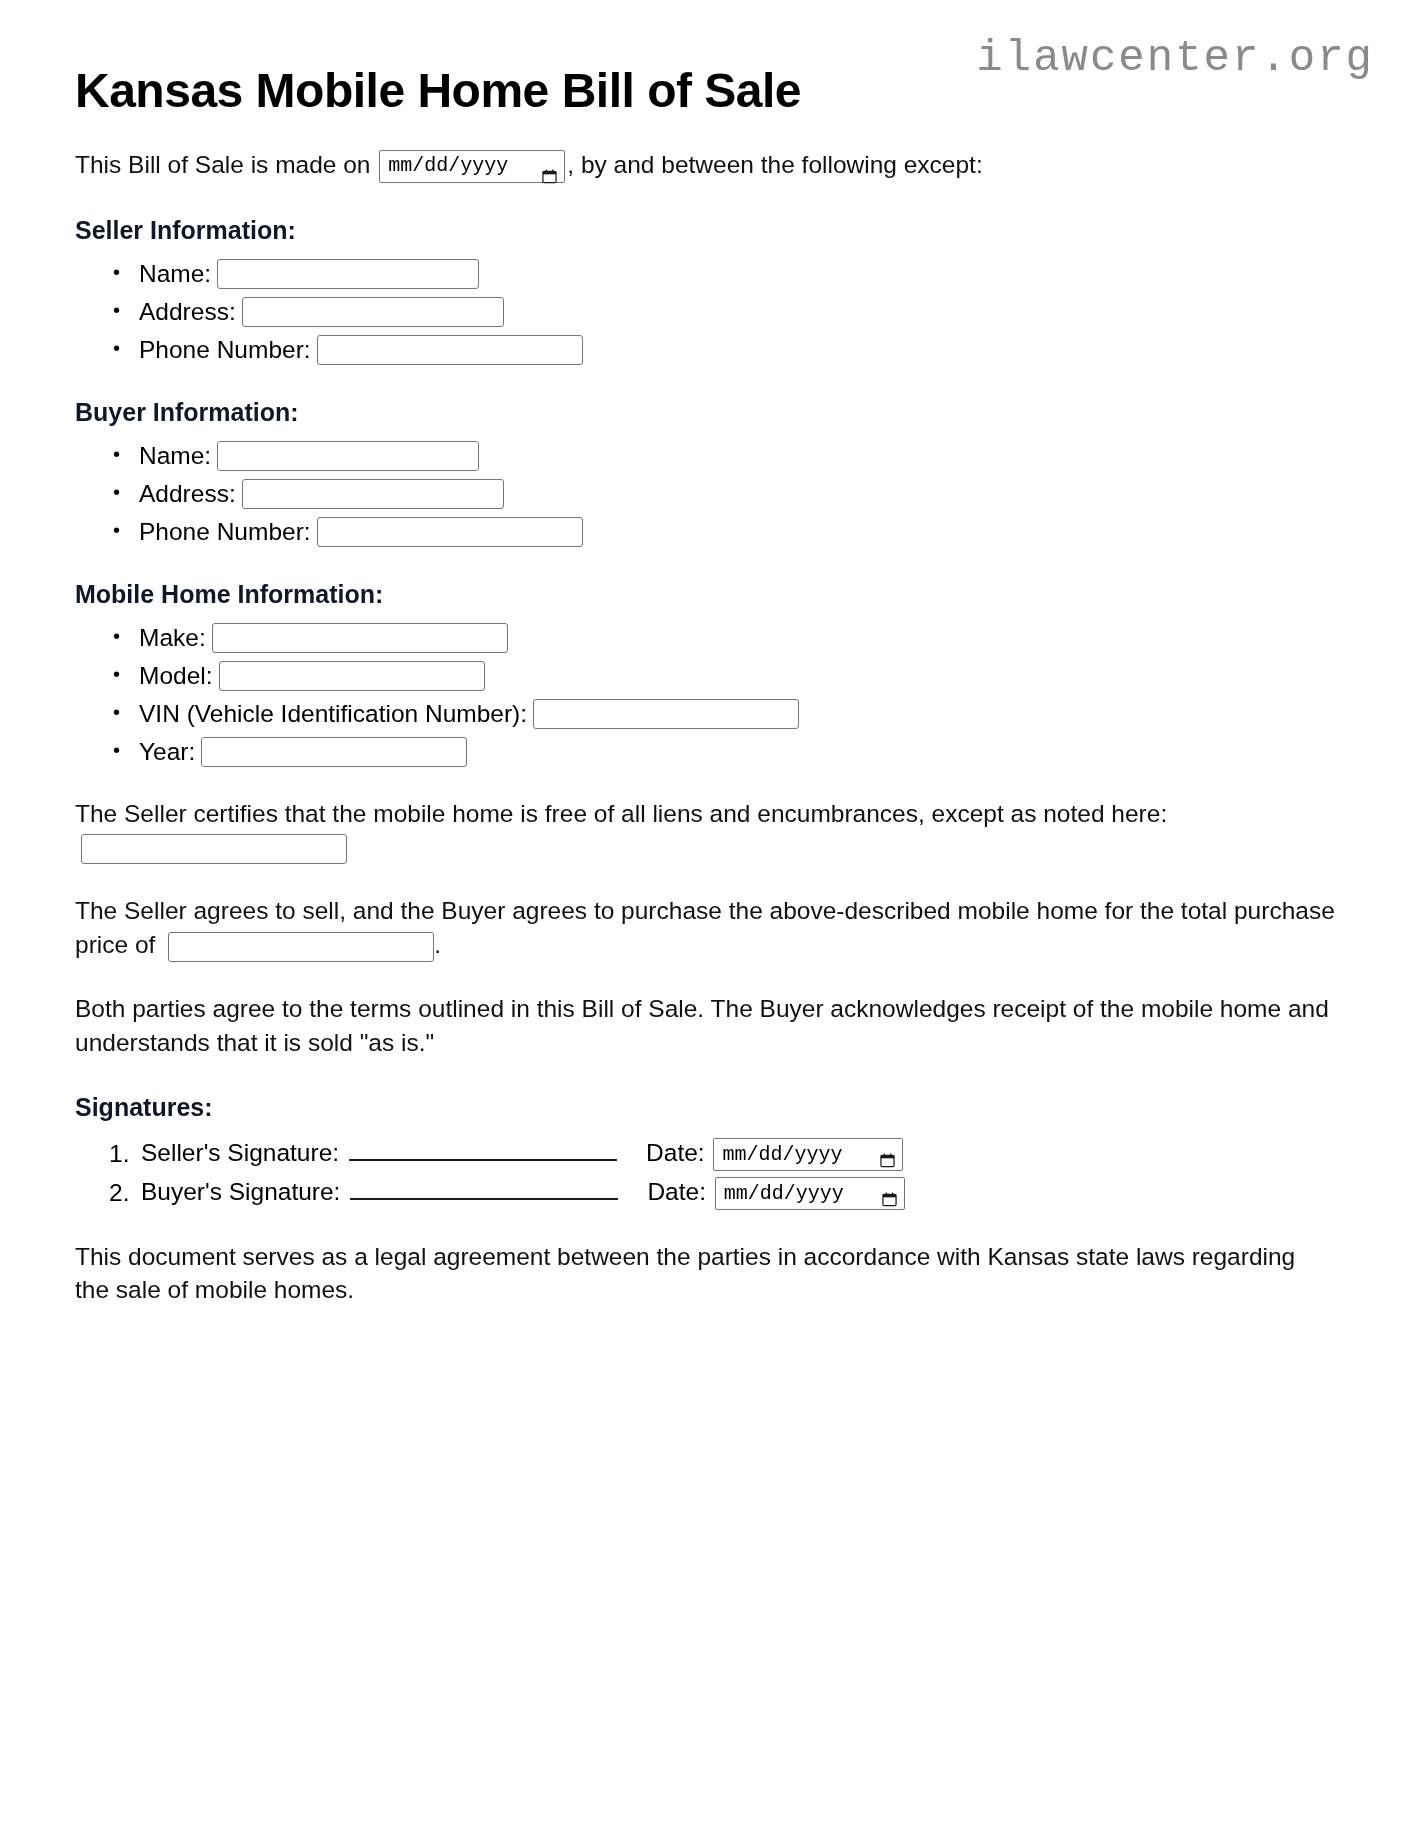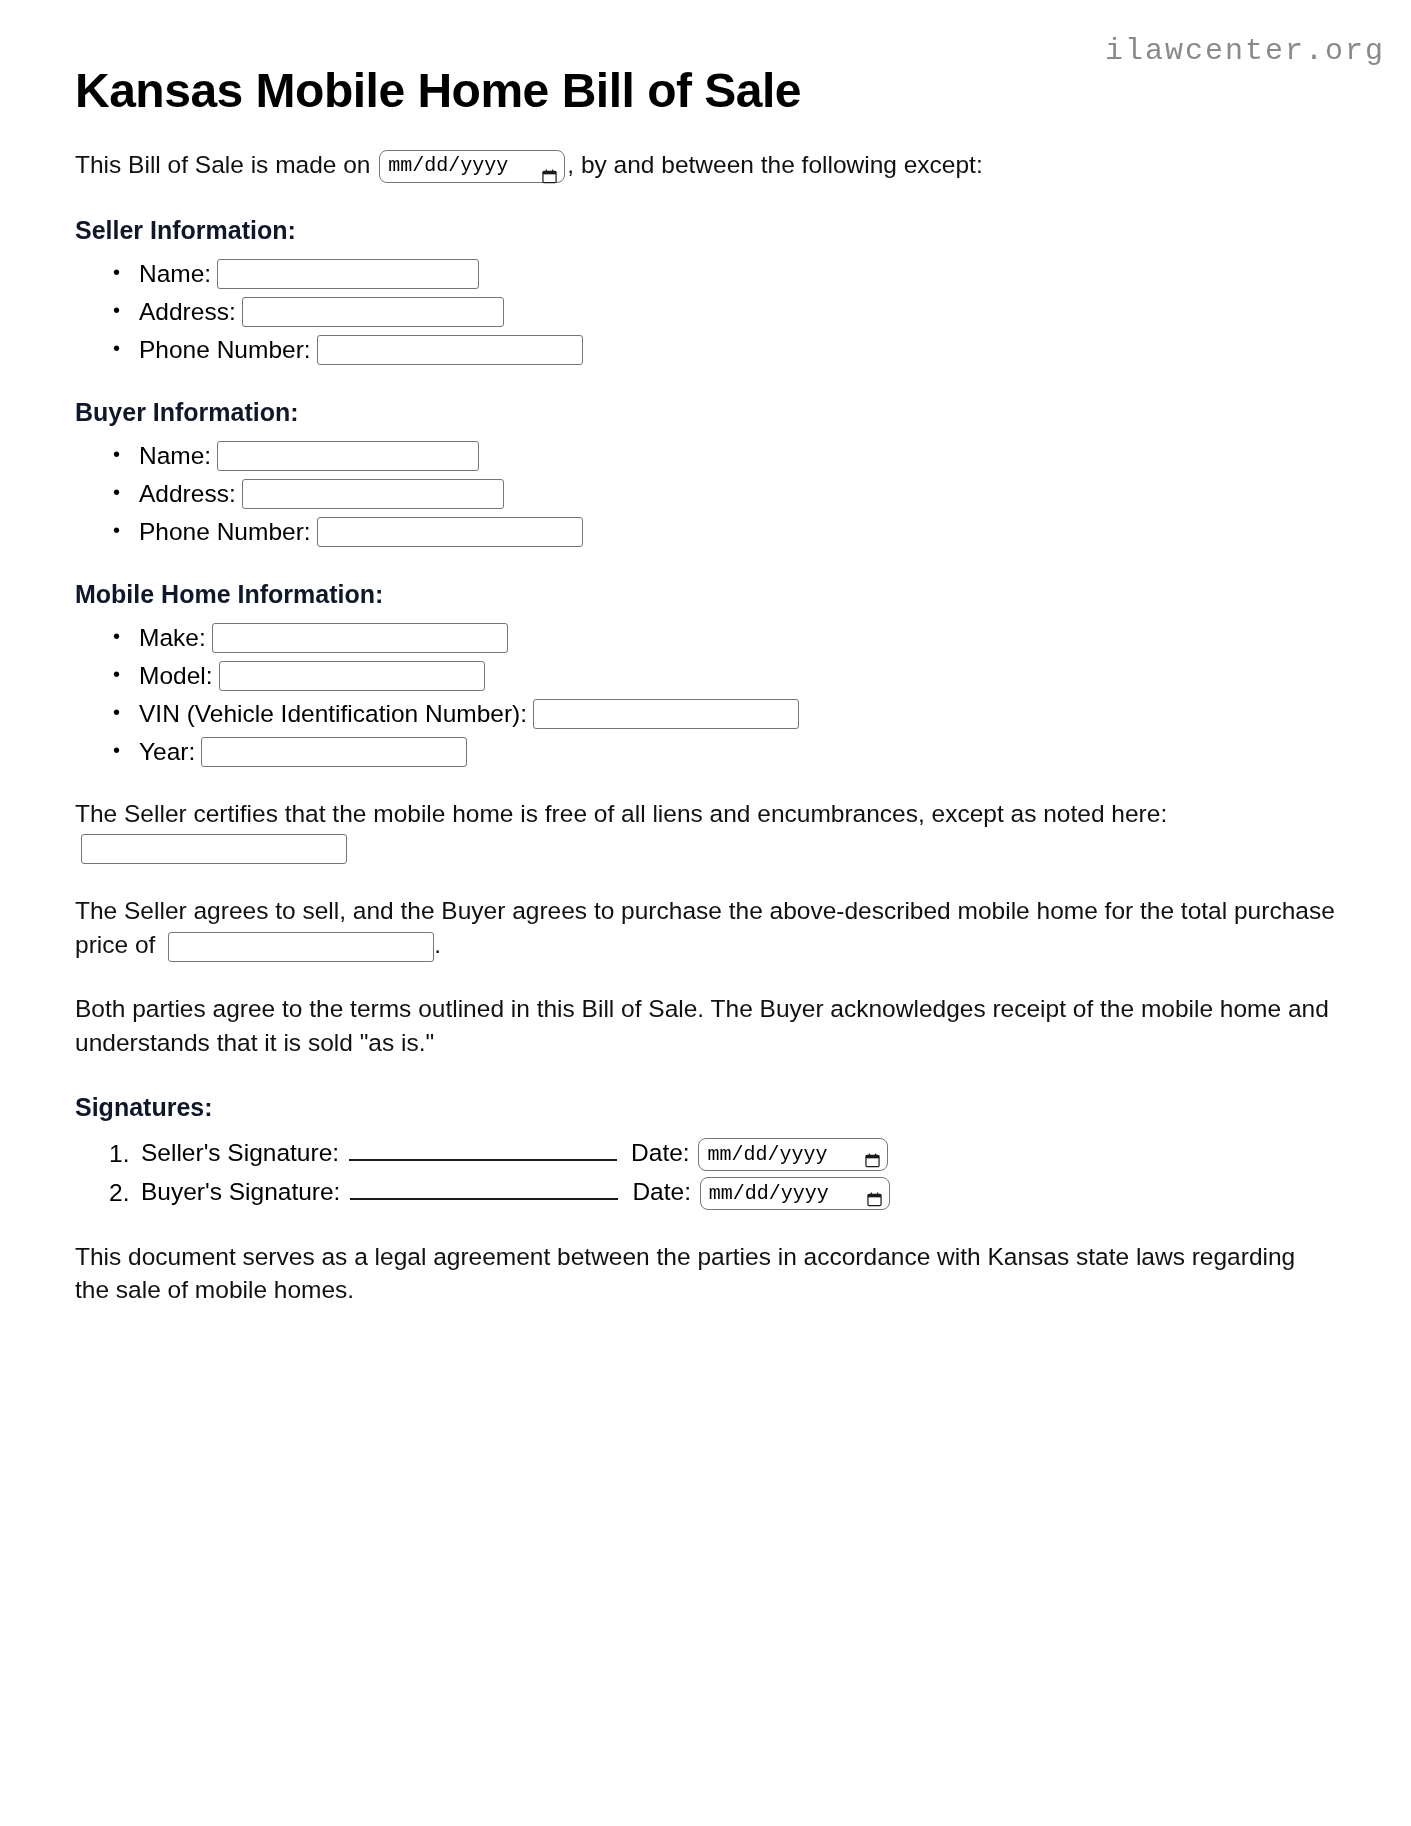--- a/index.html
+++ b/index.html
@@ -22,23 +22,23 @@
     width: 1411px;
     min-height: 1826px;
     padding: 40px 75px 0 75px;
     background: #ffffff;
   }
 
   
   .watermark {
     position: absolute;
     top: 36px;
-    right: 26px;
+    right: 37px;
     font-family: "Liberation Mono", "DejaVu Sans Mono", monospace;
-    font-size: 30px;
+    font-size: 44px;
     letter-spacing: 2px;
     color: #8a8a8a;
     white-space: nowrap;
     line-height: 1;
   }
 
   
   .doc-title {
     margin: 24px 0 0 0;
     font-size: 48px;
@@ -136,21 +136,21 @@
   .w-vin    { width: 266px; }
   .w-price  { width: 266px; }
   .w-liens  { width: 266px; }
 
   
   .date-field {
     display: inline-flex;
     align-items: center;
     justify-content: space-between;
     border: 1px solid #767676;
-    border-radius: 8px;
+    border-radius: 2px;
     background: #ffffff;
     height: 33px;
     padding: 0 7px 0 8px;
     vertical-align: middle;
     margin: 0 2px;
     width: 186px;
     cursor: text;
   }
   .date-field .dtext {
     font-family: "Liberation Mono", "DejaVu Sans Mono", monospace;
@@ -171,21 +171,21 @@
 
   
   .sig-blank {
     display: inline-block;
     width: 268px;
     border-bottom: 2px solid #1a1a1a;
     height: 20px;
     margin: 0 6px 0 10px;
     vertical-align: baseline;
   }
-  .date-lbl { margin-left: 8px; }
+  .date-lbl { margin-left: 23px; }
 
   .inline-dot { }
 </style>
 </head>
 <body>
 
 <div class="page">
 
   <div class="watermark">ilawcenter.org</div>
 

